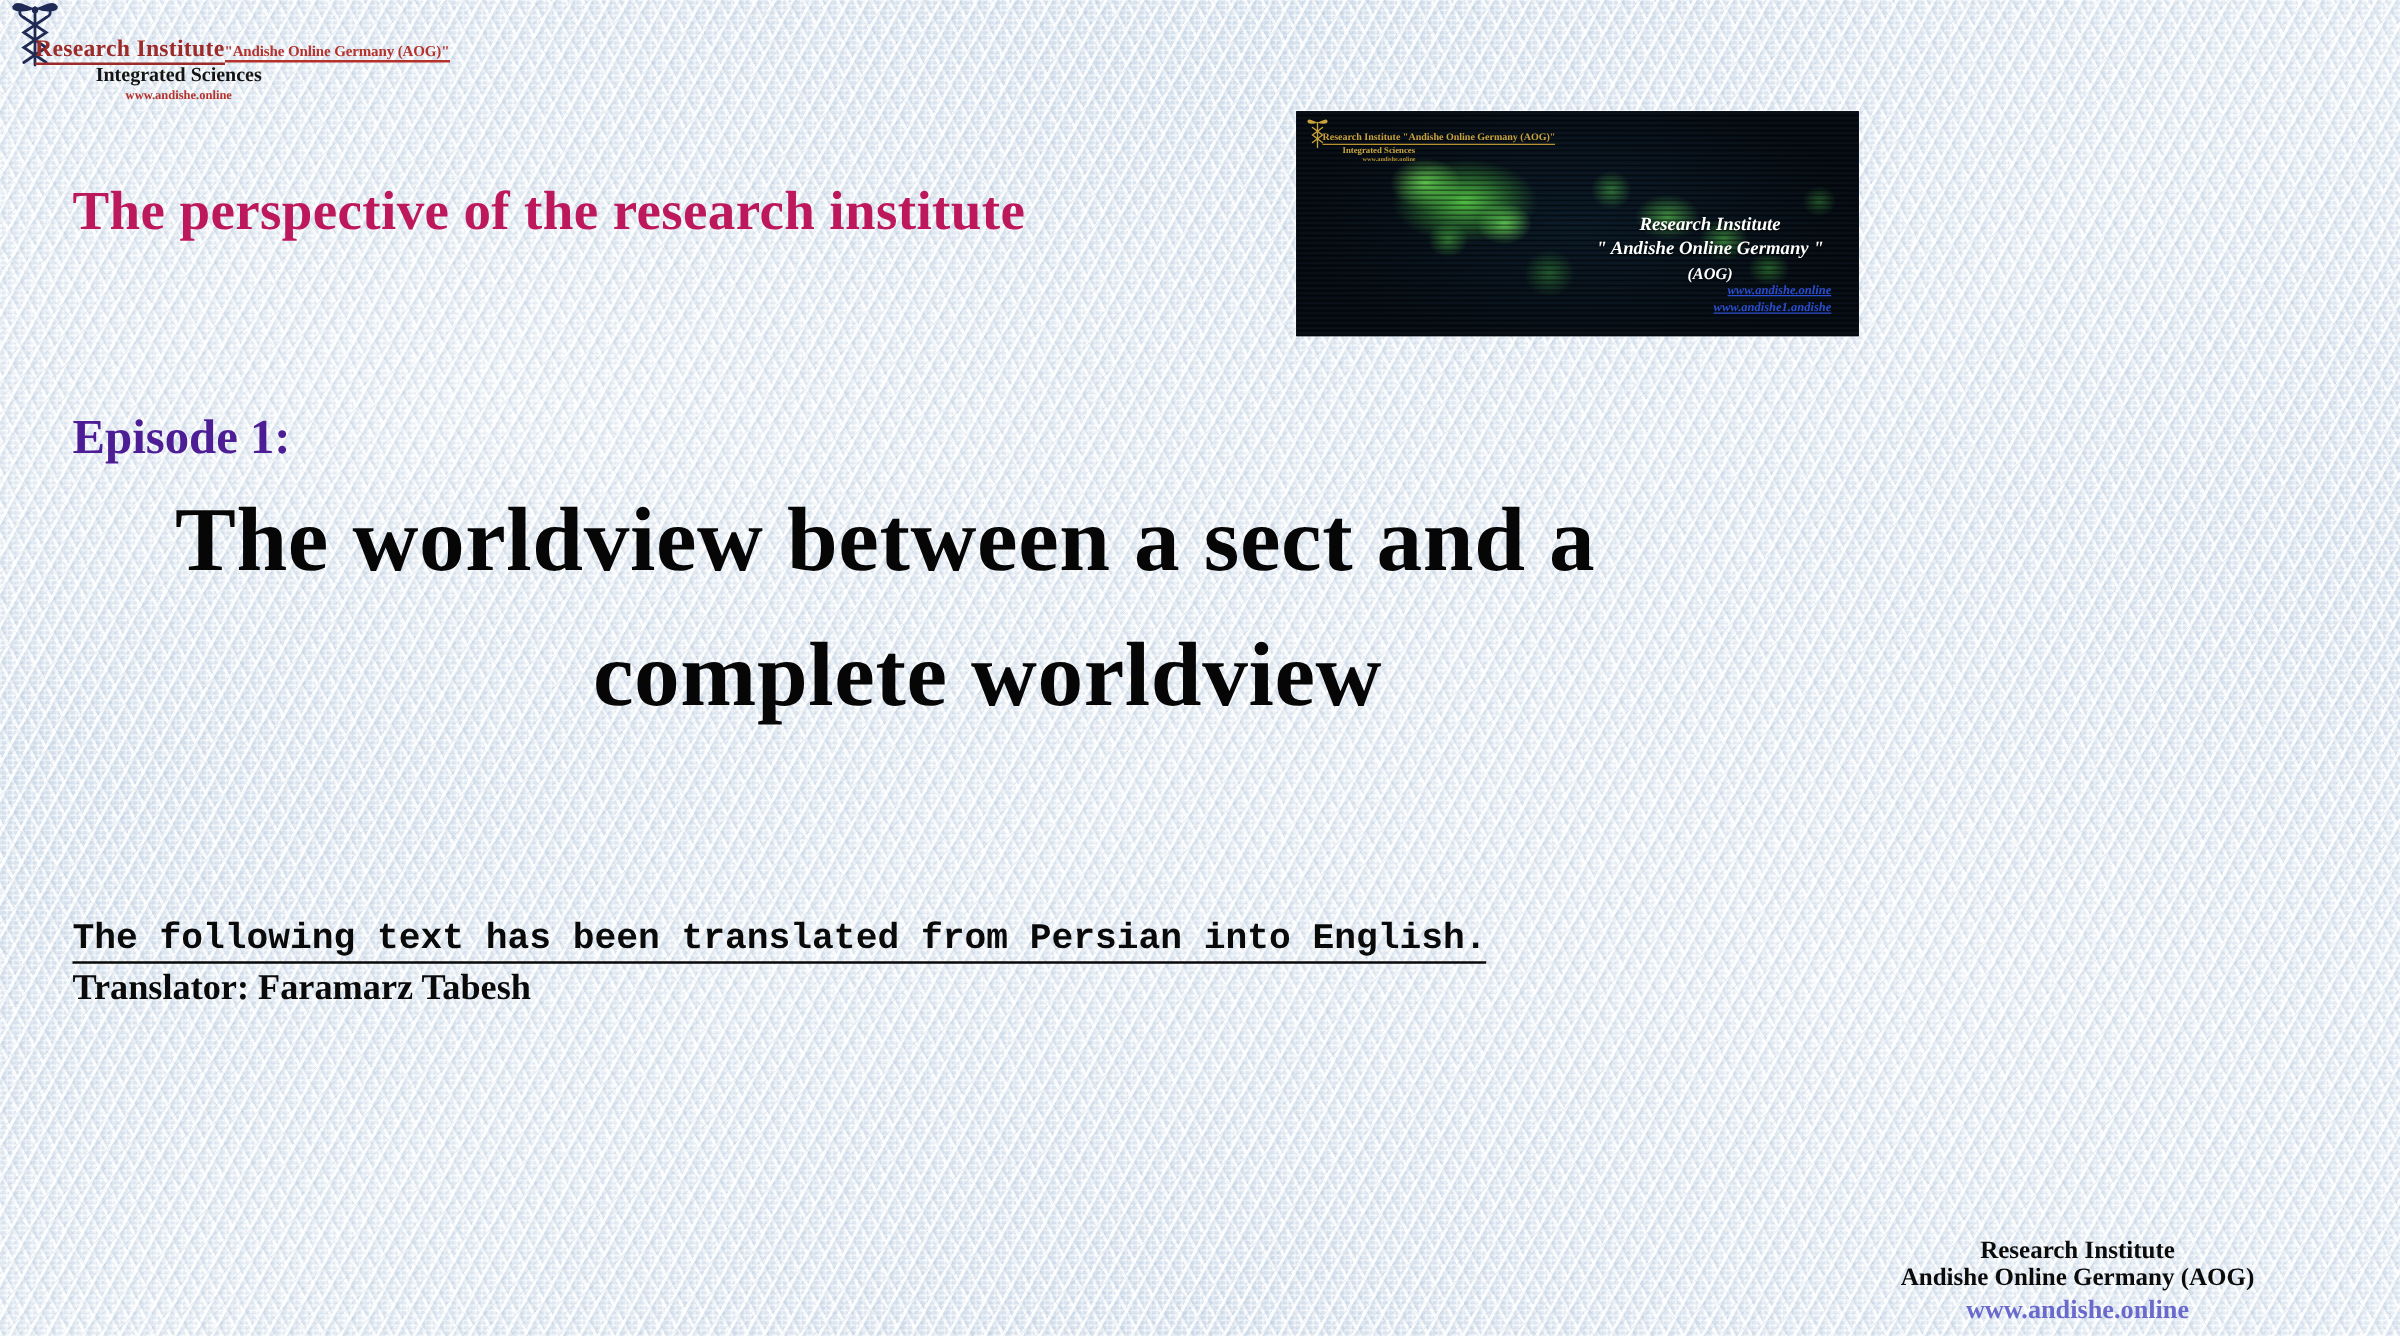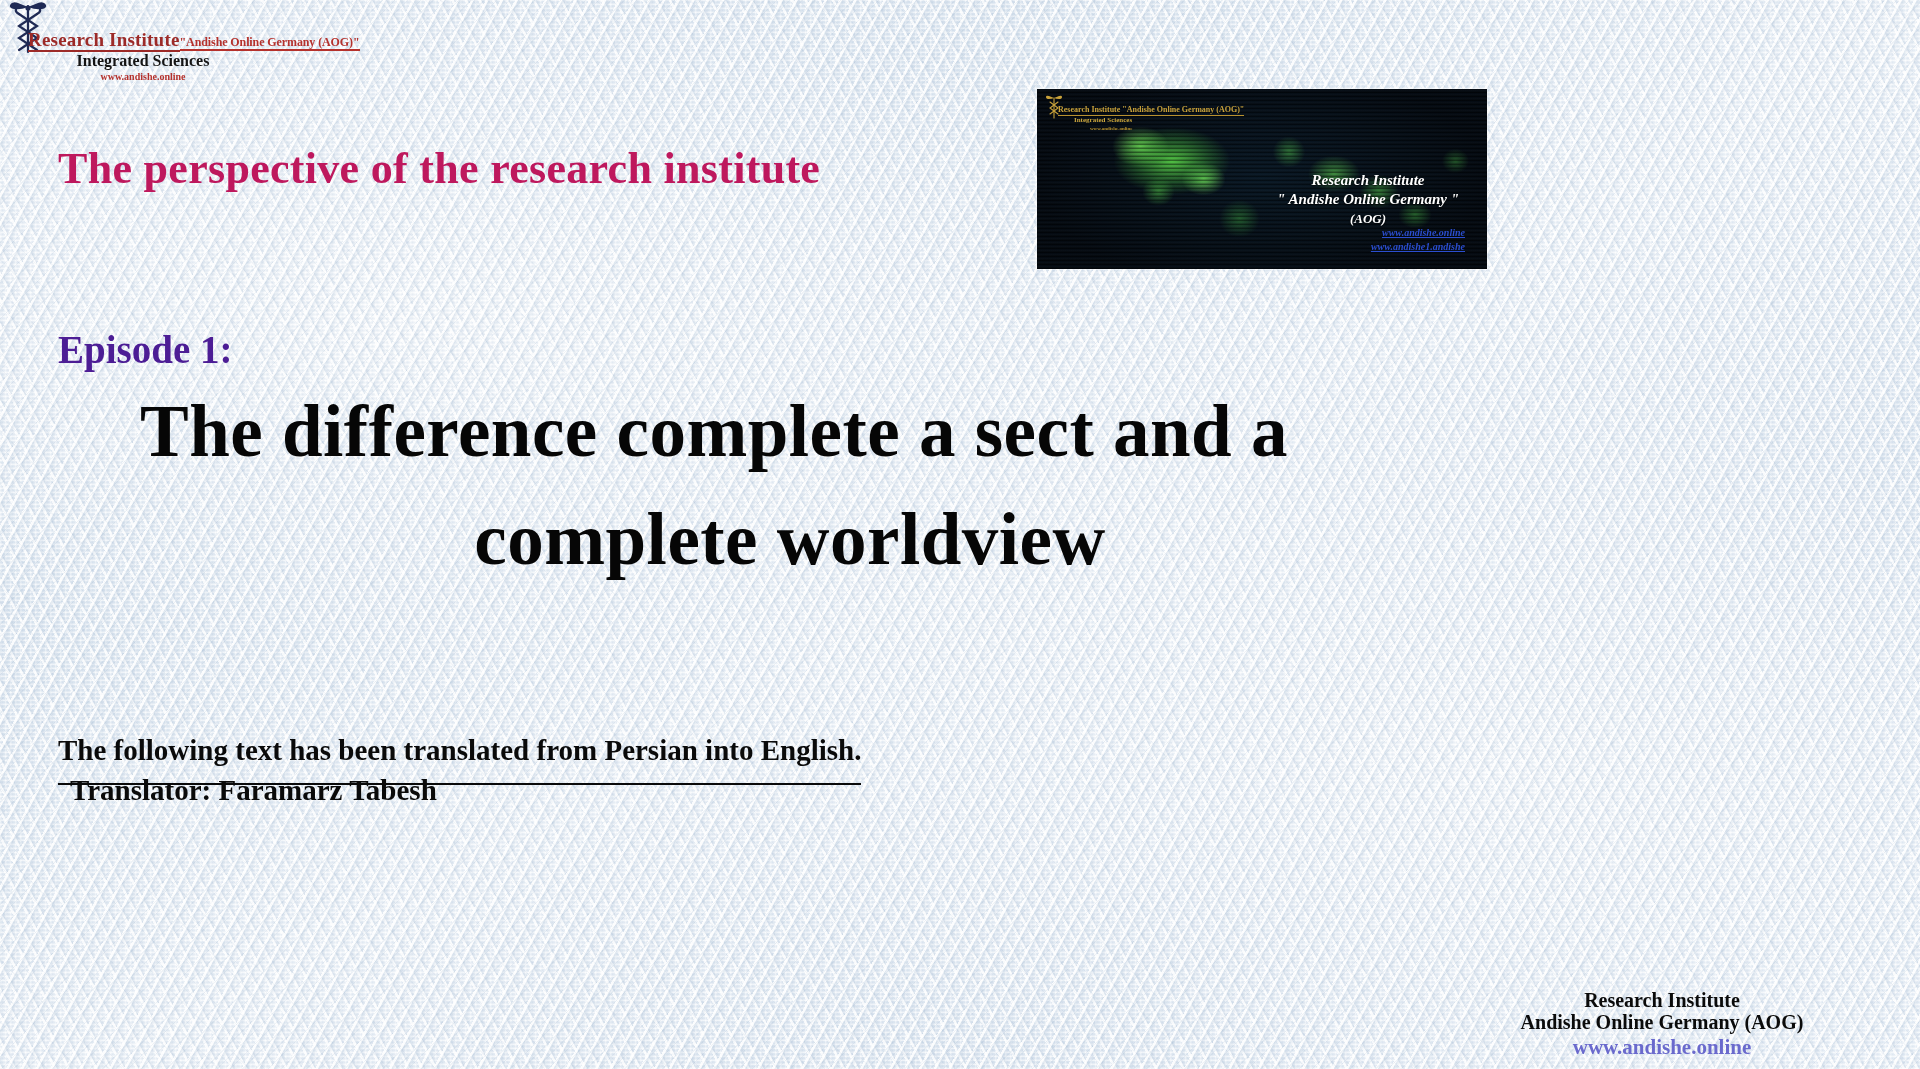--- a/index.html
+++ b/index.html
@@ -147,30 +147,30 @@
     top: 672px;
     font-family: "Liberation Serif", "DejaVu Serif", serif;
     font-weight: normal;
     font-size: 33px;
     color: #101010;
     white-space: nowrap;
   }
   #translation-note {
     left: 58px;
     top: 734px;
-    font-family: Liberation Serif, serif;
+    font-family: Liberation Mono, monospace;
     font-weight: bold;
     font-size: 29px;
     color: #0a0a0a;
     white-space: nowrap;
     border-bottom: 2px solid #0a0a0a;
-    padding-bottom: 16px;
+    padding-bottom: 2px;
   }
   #translator-line {
-    left: 70px;
+    left: 58px;
     top: 774px;
     font-family: "Liberation Serif", "DejaVu Serif", serif;
     font-weight: bold;
     font-size: 29px;
     color: #0a0a0a;
     white-space: nowrap;
   }
 
   
   #banner-image {
@@ -367,21 +367,21 @@
       <span>www.andishe.online</span>
       <span>www.andishe1.andishe</span>
     </div>
   </div>
 
   <div id="slide-title" class="layer">The perspective of the research institute</div>
 
   <div id="episode-label" class="layer">Episode 1:</div>
 
   <div id="episode-title" class="layer">
-    <span class="line1">The difference complete a sect and a</span>
+    <span class="line1">The worldview between a sect and a</span>
     <span class="line2">complete worldview</span>
   </div>
 
 
   <div id="translation-note" class="layer">The following text has been translated from Persian into English.</div>
 
   <div id="translator-line" class="layer">Translator:  Faramarz Tabesh</div>
 
   <div id="footer-block" class="layer">
     <div class="footer-l1">Research Institute</div>

